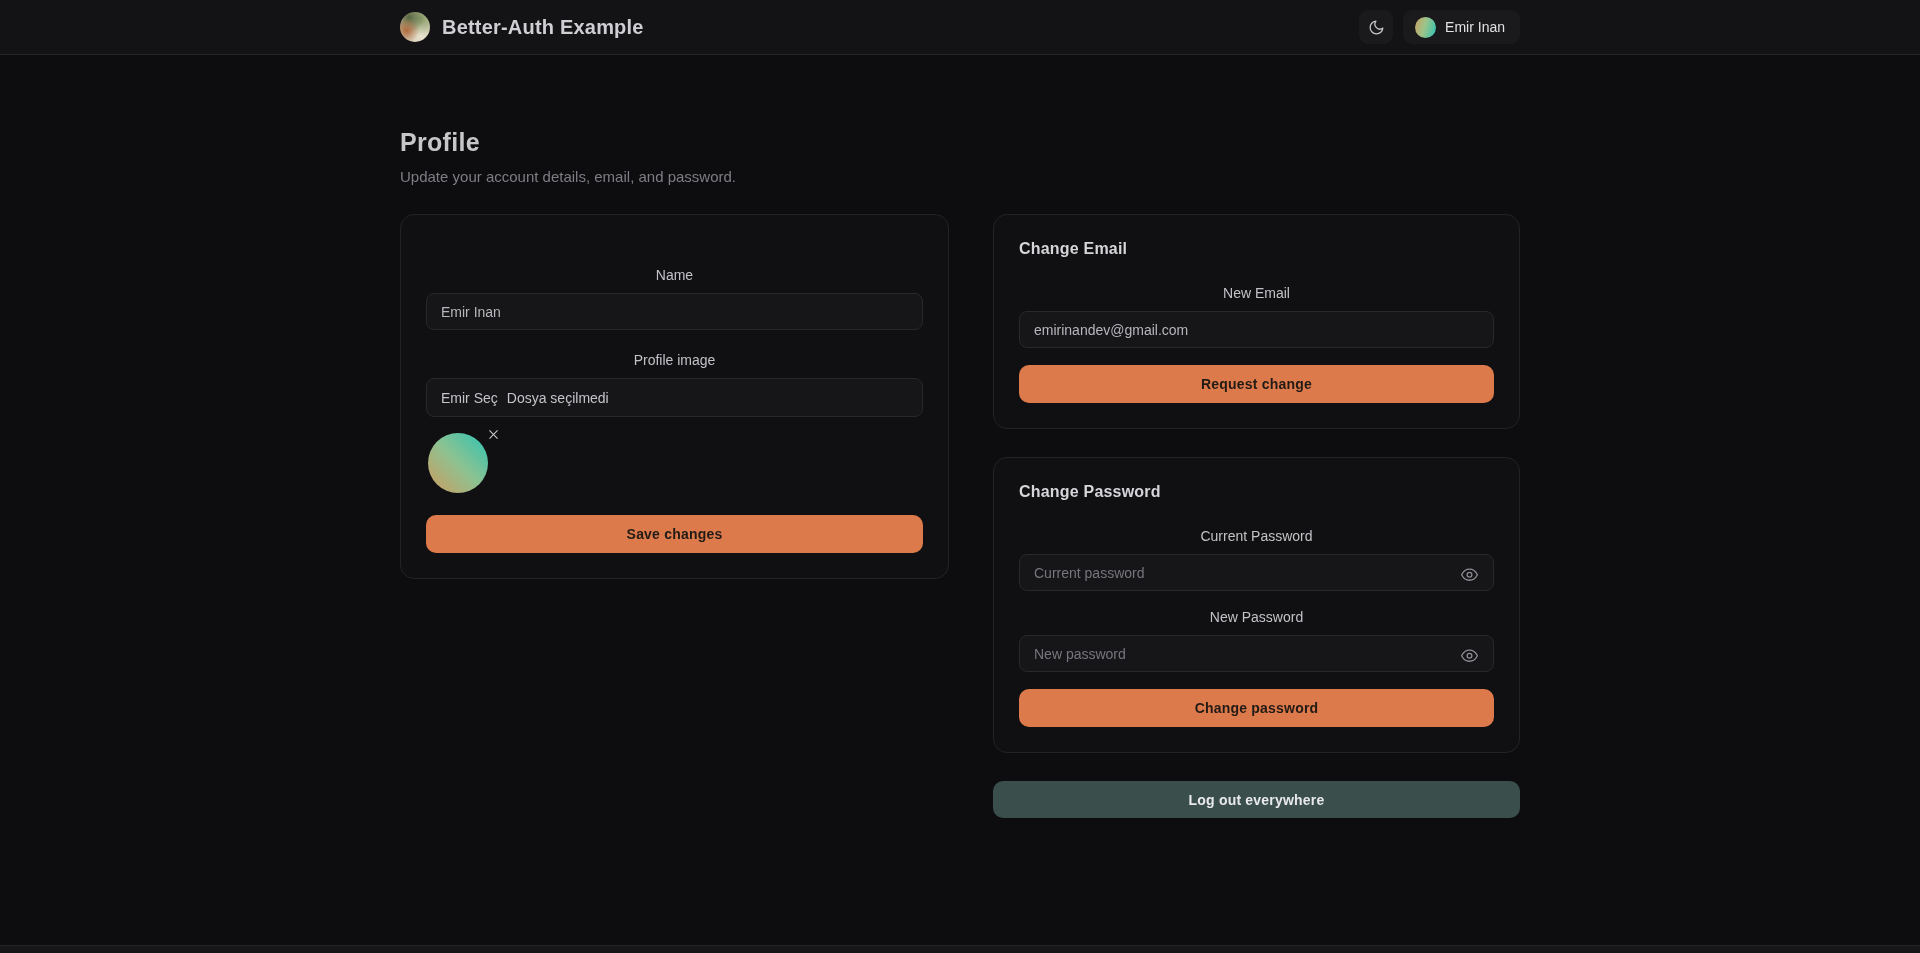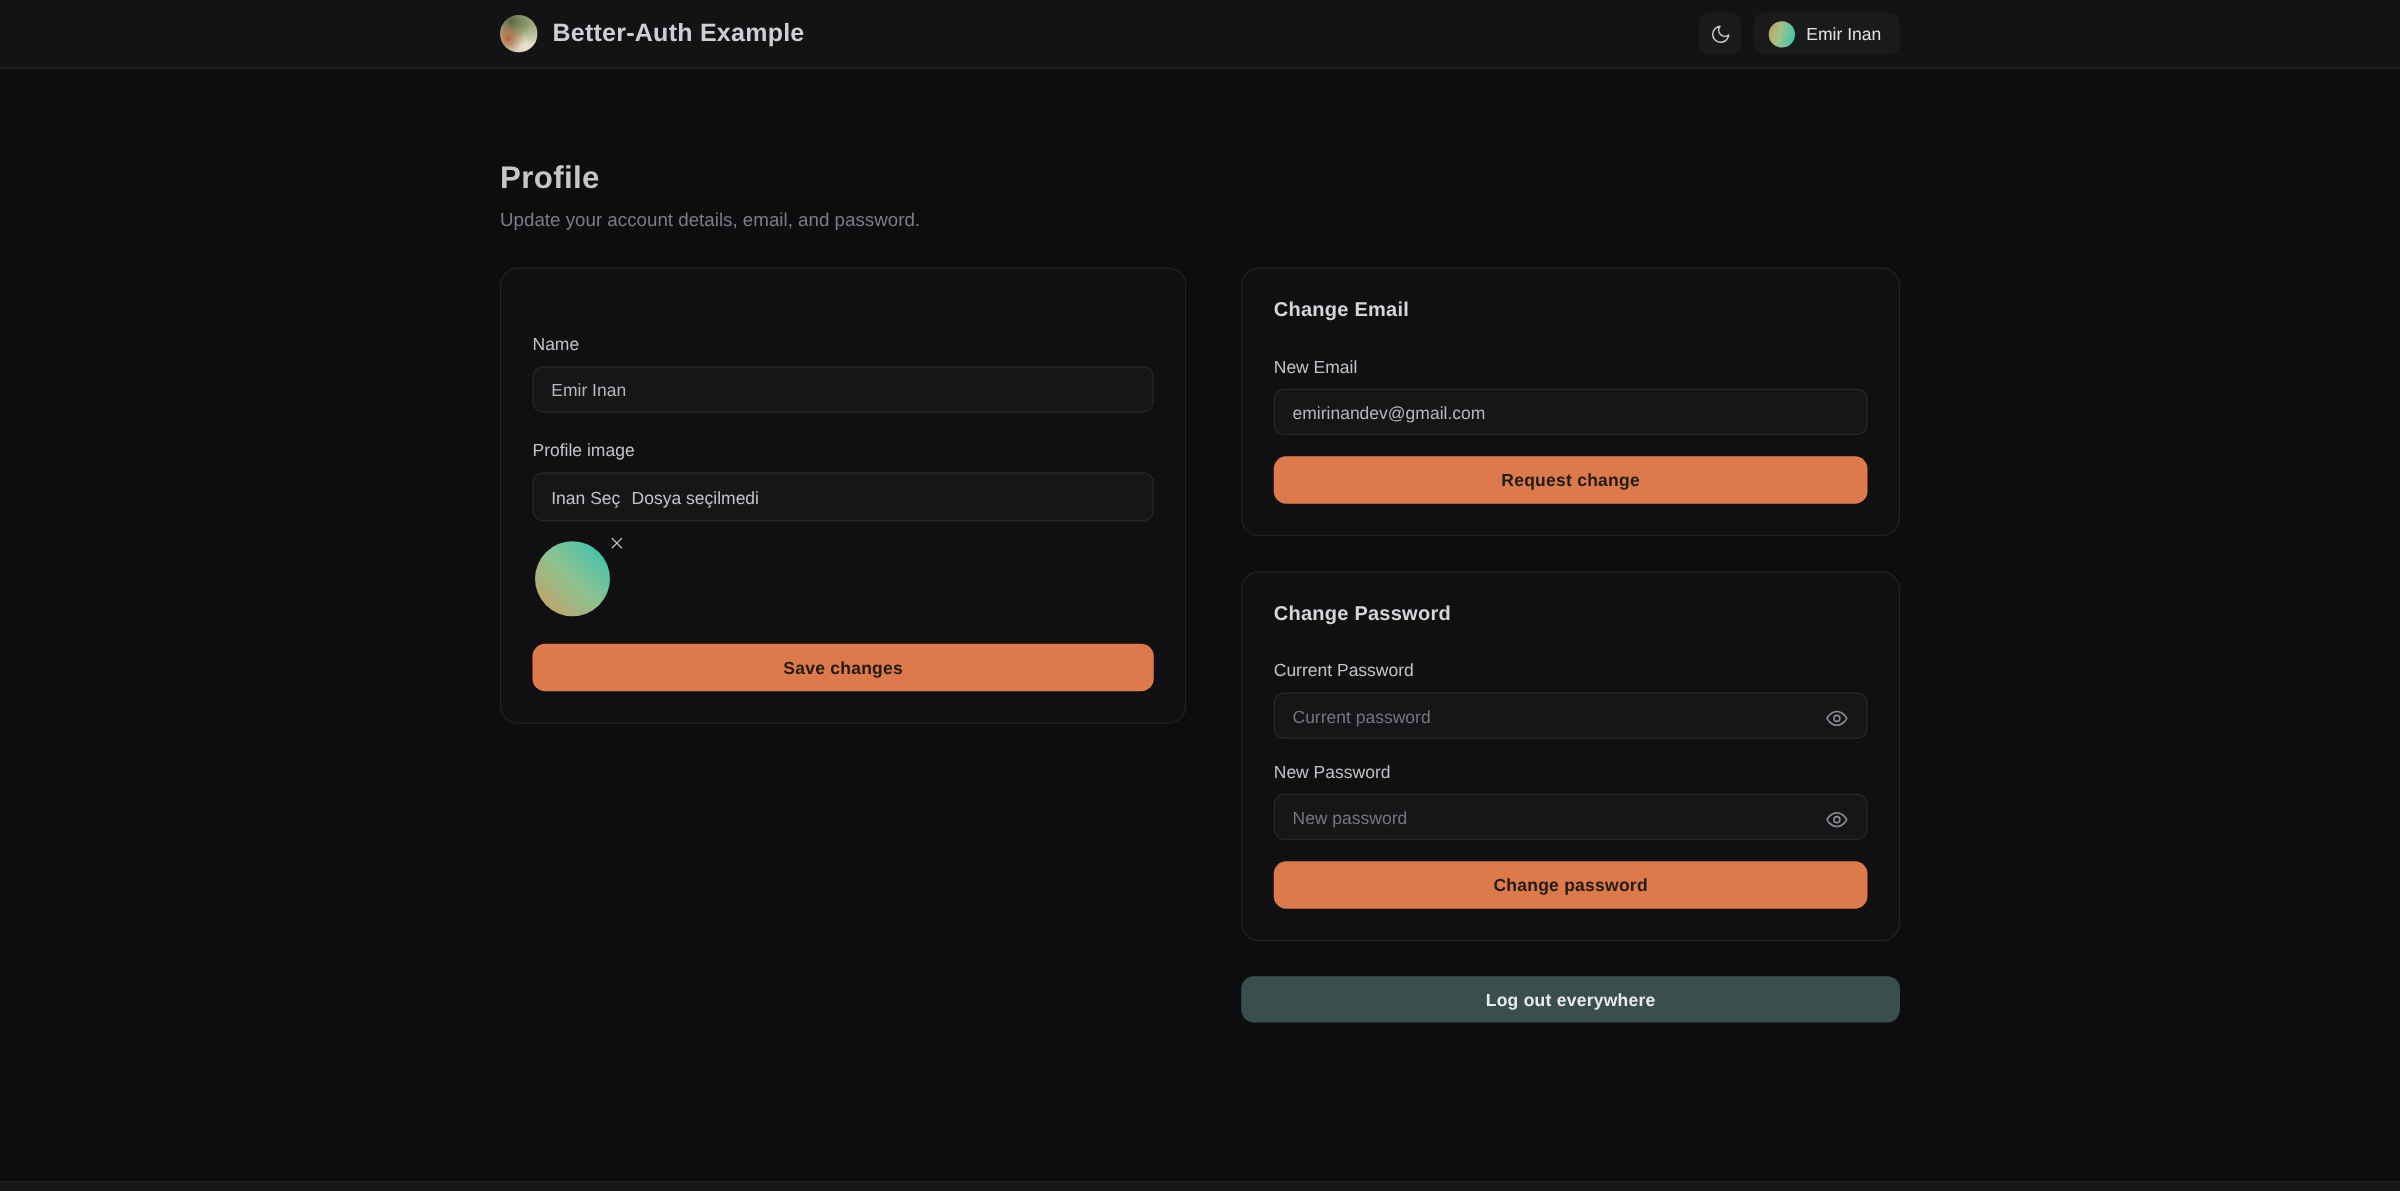--- a/index.html
+++ b/index.html
@@ -56,21 +56,21 @@
 
   
   .cards-grid { display:grid; grid-template-columns:549px 546px; column-gap:25px; margin-top:29px; align-items:start; }
   .card {
     background:#101012;
     border:1px solid #232327;
     border-radius:14px;
     padding:25px;
   }
   .card-title { font-size:16px; font-weight:700; color:#d6d6da; letter-spacing:.2px; }
-  .field-label { display:block; margin-top:27px; font-size:14px; font-weight:500; color:#c2c2c7; }
+  .field-label { display:block; margin-top:27px; font-size:14px; font-weight:500; color:#c2c2c7;text-align:center; }
   .text-input {
     margin-top:10px; width:100%; height:37px;
     background:#161619; border:1px solid #28282c; border-radius:8px;
     color:#b6b6bb; font-family:inherit; font-size:14px;
     padding:0 14px; outline:none; display:block;
   }
   .text-input::placeholder { color:#76767d; }
 
   
   .file-input {
@@ -160,21 +160,21 @@
 
   <div class="cards-grid">
 
     <section class="card">
 
       <label class="field-label">Name</label>
       <input class="text-input" type="text" value="Emir Inan" style="">
 
       <label class="field-label" style="margin-top:22px">Profile image</label>
       <div class="file-input">
-        <span>Inan Seç</span>
+        <span>Emir Seç</span>
         <span>Dosya seçilmedi</span>
       </div>
 
       <div class="avatar-preview-wrap">
         <span class="avatar-preview"></span>
         <button class="remove-image-btn">
           <span style="display:flex">
             <svg width="13" height="13" viewBox="0 0 24 24" fill="none" stroke="currentColor" stroke-width="2" stroke-linecap="round">
                 <line x1="5" y1="5" x2="19" y2="19"></line>
                 <line x1="19" y1="5" x2="5" y2="19"></line>

